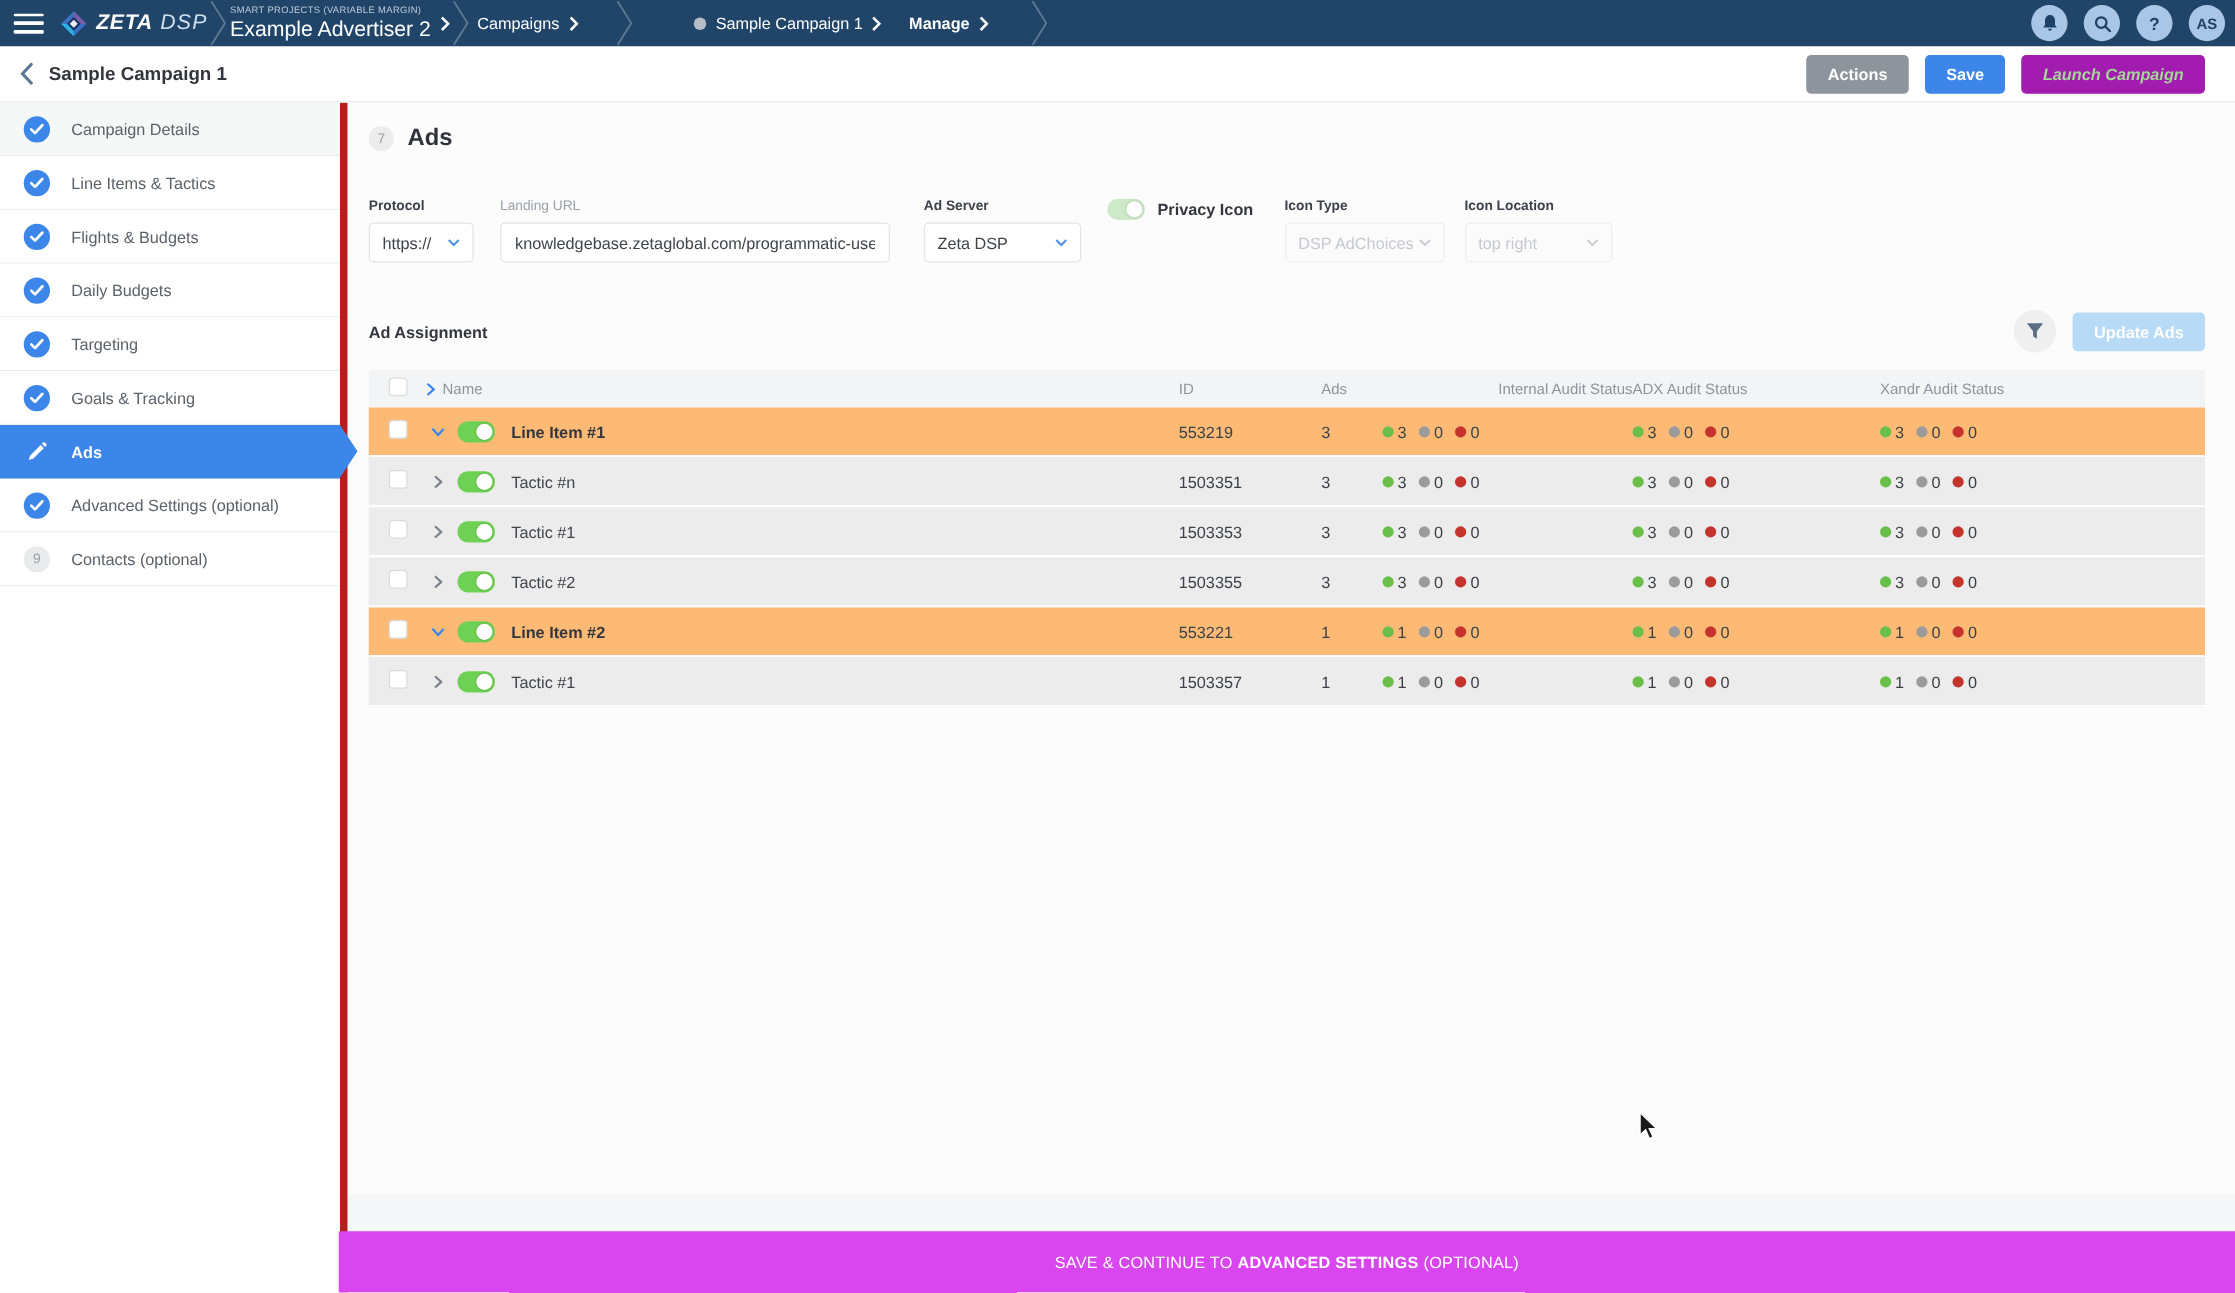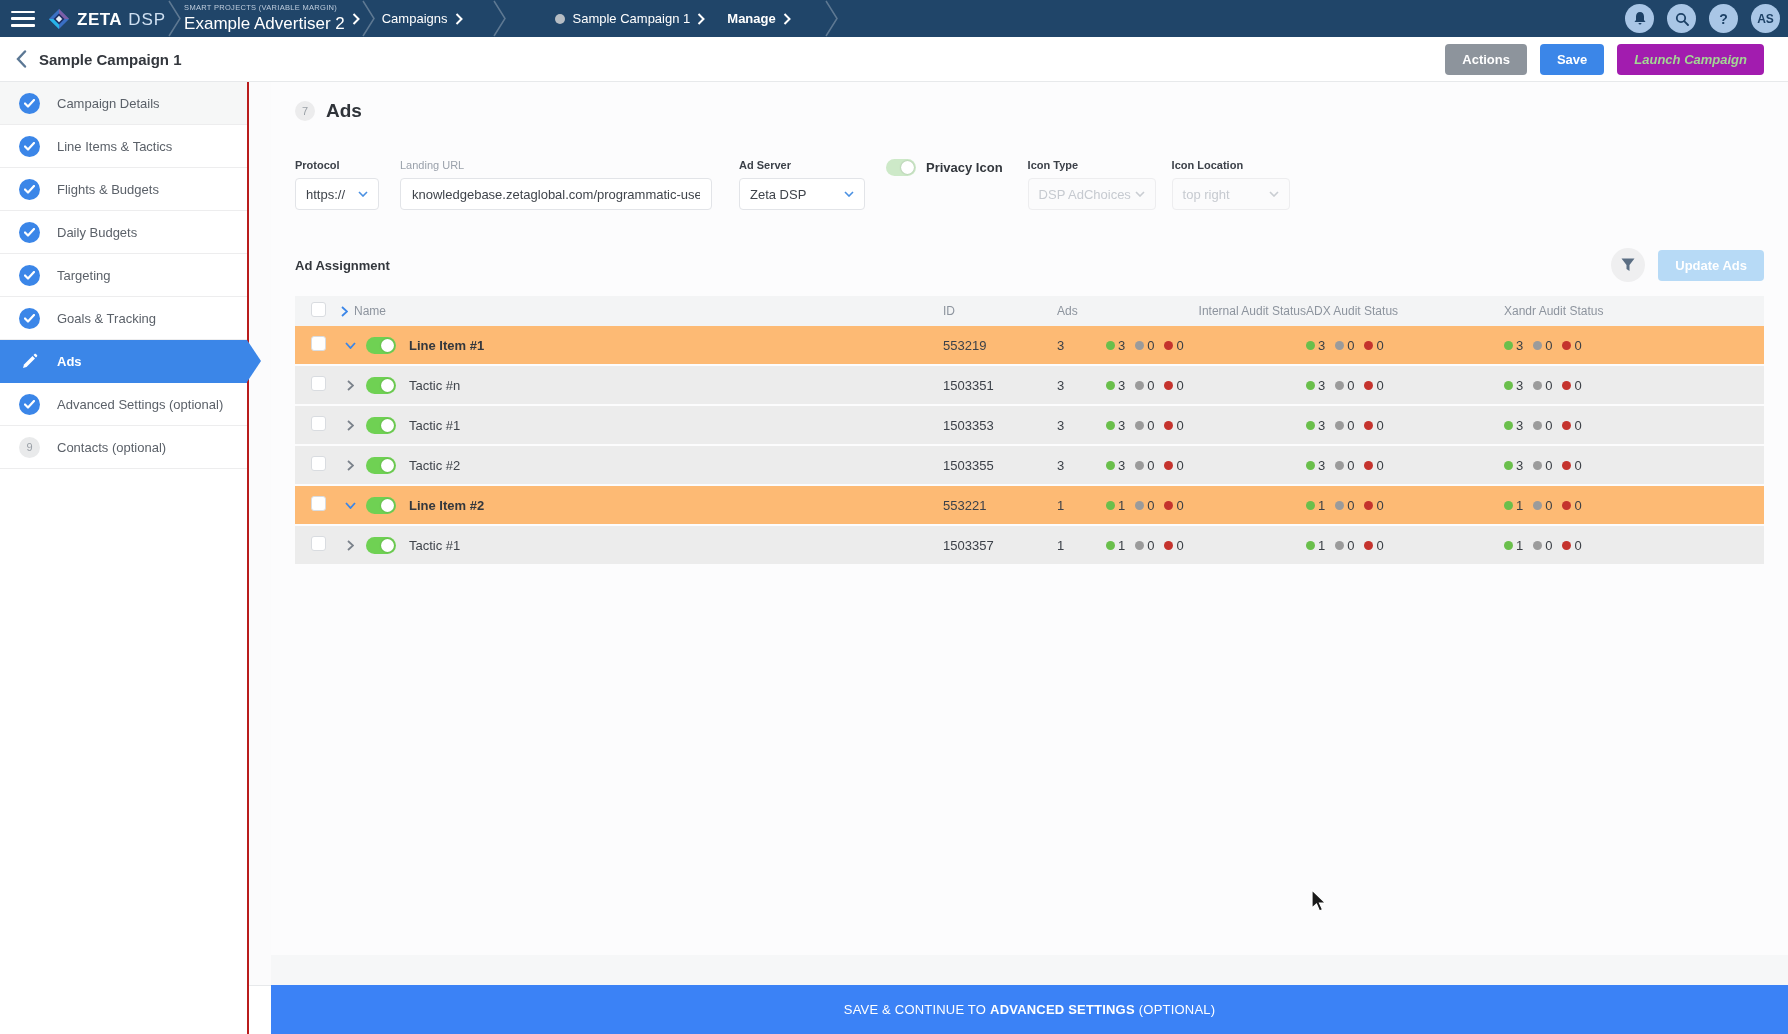--- a/index.html
+++ b/index.html
@@ -3,21 +3,21 @@
 <meta charset="utf-8">
 <style>
   * { margin:0; padding:0; box-sizing:border-box; }
   html,body { width:1788px; height:1034px; overflow:hidden; }
   body { font-family:"Liberation Sans", sans-serif; background:#fbfbfc; position:relative; color:#3c4149; }
 
   
   .topbar { position:absolute; top:0; left:0; width:1788px; height:37px; background:#204569; display:flex; align-items:center; z-index:30; }
   .hamburger { width:24px; height:16px; margin-left:11px; display:flex; flex-direction:column; justify-content:space-between; cursor:pointer; }
   .hamburger span { display:block; height:2.5px; background:#fff; border-radius:1px; }
-  .logo { display:flex; align-items:flex-end; margin-left:13px; }
+  .logo { display:flex; align-items:flex-start; margin-left:13px;font-style:italic; }
   .logo-diamond { width:22px; height:22px; margin-right:7px; }
   .logo-zeta { color:#fff; font-weight:bold; font-size:17px; letter-spacing:0.5px; }
   .logo-dsp { color:#cfe0f2; font-size:17px; margin-left:6px; letter-spacing:1px; }
   .crumb-sep { width:14px; height:37px; margin:0 2px; flex:0 0 auto; }
   .crumb { display:flex; align-items:center; color:#fff; font-size:13px; white-space:nowrap; }
   .crumb-2line { display:flex; flex-direction:column; justify-content:center; line-height:1.25; }
   .crumb-kicker { font-size:7.5px; color:#bfcddd; letter-spacing:0.3px; }
   .crumb-main { font-size:17px; color:#fff; }
   .mini-chev { margin-left:7px; flex:0 0 auto; }
   .crumb-dot { width:10px; height:10px; border-radius:50%; background:#b6bdc4; margin-right:8px; }
@@ -29,21 +29,21 @@
   .pageheader { position:absolute; top:37px; left:0; width:1788px; height:45px; background:#fff; border-bottom:1px solid #e7e9eb; display:flex; align-items:center; z-index:20; }
   .back-chev { margin-left:16px; cursor:pointer; display:flex; align-items:center; }
   .page-title { margin-left:12px; font-size:15px; font-weight:bold; color:#33373d; }
   .header-btns { margin-left:auto; display:flex; gap:13px; padding-right:24px; }
   .btn { height:31px; border:none; border-radius:4px; font-family:"Liberation Sans",sans-serif; font-size:13px; font-weight:bold; color:#fff; padding:0 17px; cursor:pointer; }
   .btn-actions { background:#8d949c; }
   .btn-save { background:#3b86e8; }
   .btn-launch { background:#a21caf; color:#a3d794; cursor:default;font-style:italic; }
 
   
-  .sidebar { position:absolute; top:82px; left:0; width:249px; bottom:0; background:#fff; border-right:2px solid #b91c1c; z-index:10; }
+  .sidebar { position:absolute; top:82px; left:0; width:278px; bottom:0; background:#fff; border-right:6px solid #b91c1c; z-index:10; }
   .side-item { height:43px; display:flex; align-items:center; border-bottom:1px solid #ededee; padding-left:19px; font-size:13px; color:#5b6169; cursor:pointer; position:relative; background:#fff; }
   .side-item.shaded { background:#f6f7f7; }
   .check-circle { width:21px; height:21px; border-radius:50%; background:#3b86e8; color:#fff; display:flex; align-items:center; justify-content:center; margin-right:17px; flex:0 0 auto; }
   .num-circle { width:21px; height:21px; border-radius:50%; background:#e9eaeb; color:#9aa0a7; display:flex; align-items:center; justify-content:center; font-size:11px; margin-right:17px; flex:0 0 auto; }
   .side-item.active { background:#3b86e8; color:#fff; font-weight:bold; border-bottom:none; }
   .side-item.active::after { content:""; position:absolute; right:-14px; top:0; border-top:21.5px solid transparent; border-bottom:21.5px solid transparent; border-left:14px solid #3b86e8; }
   .pencil-wrap { width:21px; height:21px; display:flex; align-items:center; justify-content:center; margin-right:17px; flex:0 0 auto; }
   .help-bar { position:absolute; left:0; bottom:0; width:271px; height:49px; background:#fff; border-top:1px solid #e7e9eb; display:flex; align-items:center; justify-content:center; font-size:11px; font-weight:bold; letter-spacing:0.4px; color:#43484e; cursor:pointer; }
 
   
@@ -95,21 +95,21 @@
   .status-cell { display:flex; align-items:center; }
   .dot { width:9px; height:9px; border-radius:50%; display:inline-block; margin-right:3px; }
   .dot.g { background:#6abf4b; }
   .dot.n { background:#9b9b9b; }
   .dot.r { background:#c5332d; }
   .st-num { margin-right:10px; color:#3a3f45; }
 
   .main-bottom-strip { position:absolute; left:0; right:0; bottom:0; height:30px; background:#f6f7f8; }
 
   
-  .footer-bar { position:absolute; left:271px; right:0; bottom:0; height:49px; background:#3b82f6; display:flex; align-items:center; justify-content:center; color:#fff; font-size:13px; letter-spacing:0.2px; cursor:pointer; z-index:15; }
+  .footer-bar { position:absolute; left:271px; right:0; bottom:0; height:49px; background:#d946ef; display:flex; align-items:center; justify-content:center; color:#fff; font-size:13px; letter-spacing:0.2px; cursor:pointer; z-index:15; }
   .footer-bar b { font-weight:bold; margin:0 4px 0 4px; }
 
   .cursor { position:absolute; left:1311px; top:889px; z-index:99; pointer-events:none; }
 </style>
 </head>
 <body>
 
 <div class="topbar">
   <div class="hamburger">
       <span></span>

